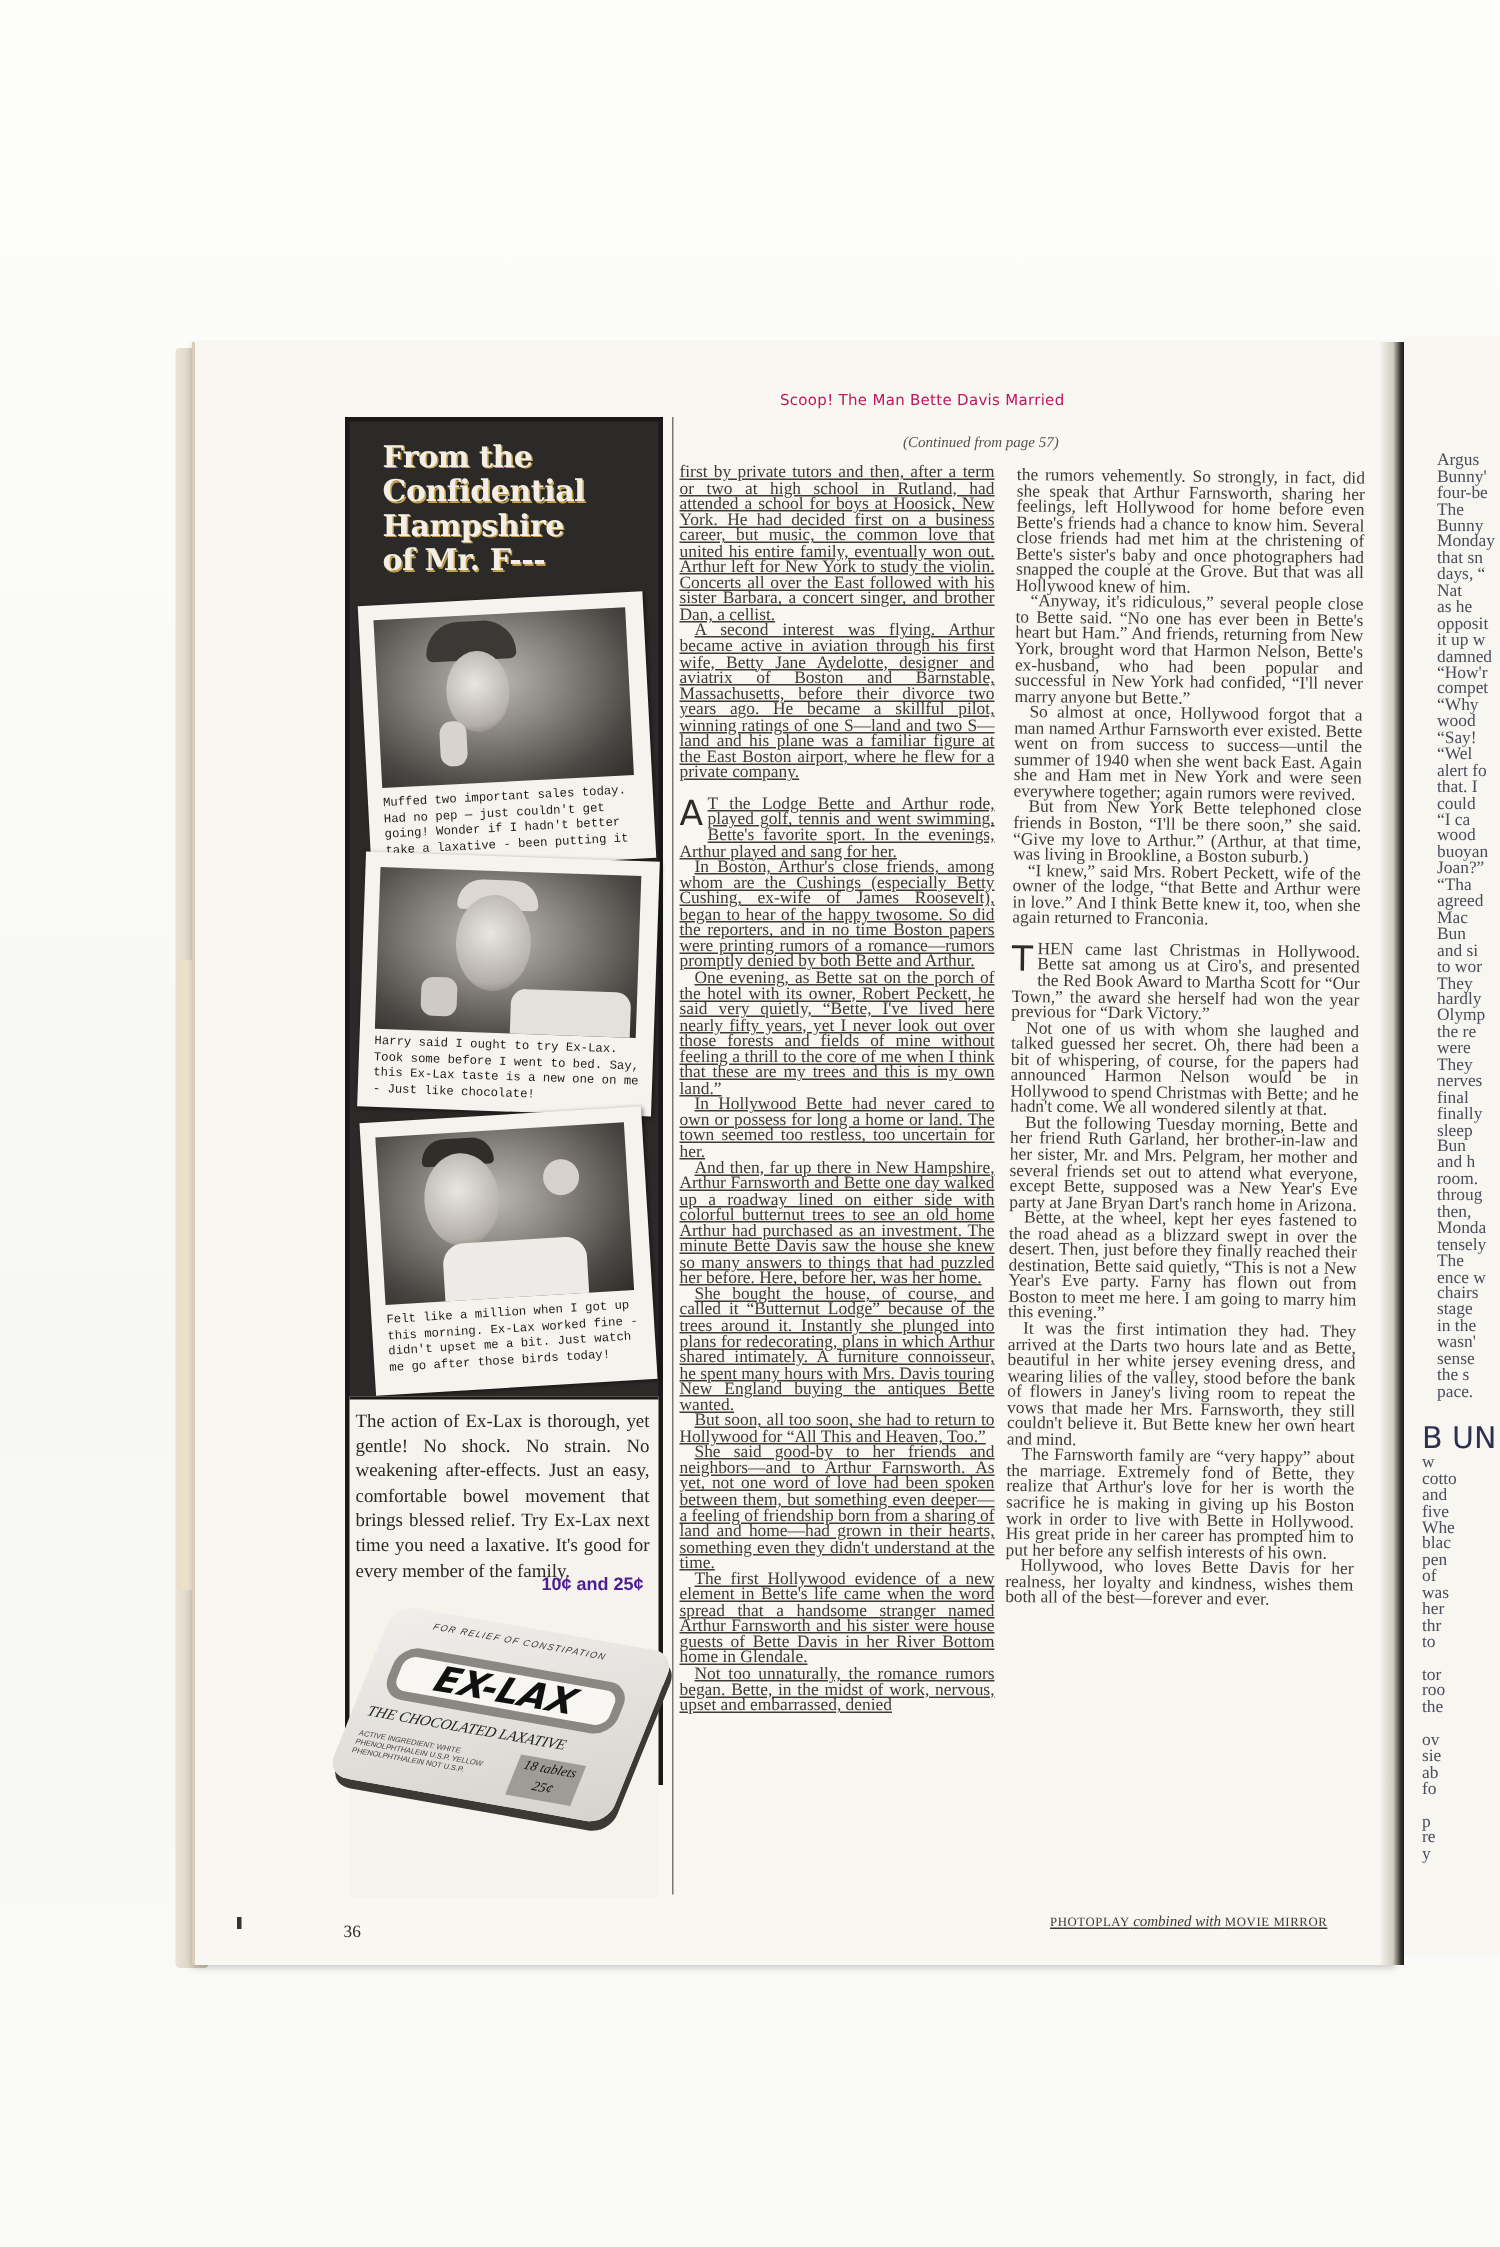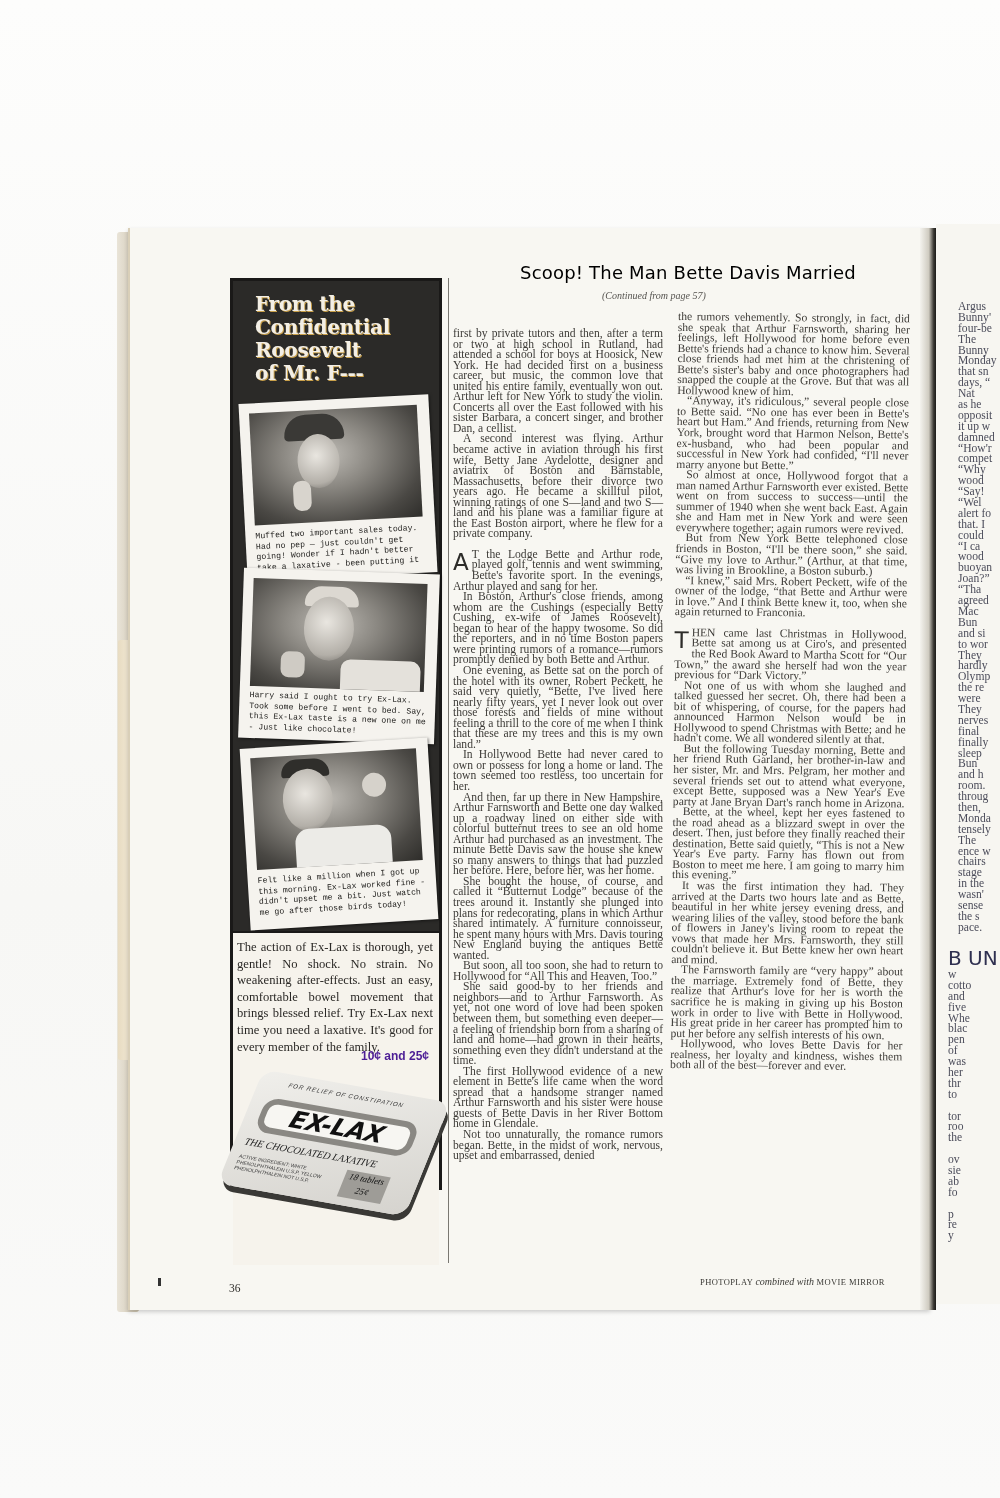--- a/index.html
+++ b/index.html
@@ -26,31 +26,31 @@
   .price{position:absolute;right:10px;top:116px;font-family:"Liberation Sans",sans-serif;font-weight:bold;font-size:12px;color:#4c1d95;}
   .tin{position:absolute;left:6px;top:150px;width:190px;height:120px;background:linear-gradient(160deg,#f0efeb,#d5d3ce);border-radius:14px;transform:rotate(10deg) skewX(-12deg);box-shadow:4px 6px 0 #3a3936;}
   .tin-label{position:absolute;left:14px;top:26px;width:156px;height:36px;background:#f7f6f2;border:6px solid #8a8883;border-radius:14px;box-sizing:border-box;display:flex;align-items:center;justify-content:center;font-family:"DejaVu Sans",sans-serif;font-weight:bold;font-style:italic;font-size:24px;color:#111;}
   .tin-top{position:absolute;left:30px;top:8px;font-size:6px;font-family:"Liberation Sans",sans-serif;font-style:italic;letter-spacing:1px;color:#333;}
   .tin-sub{position:absolute;left:10px;top:68px;font-family:"Liberation Serif",serif;font-style:italic;font-size:10px;color:#222;}
   .tin-price{position:absolute;left:118px;top:84px;width:44px;height:28px;background:#9e9c97;font-size:9px;text-align:center;line-height:13px;color:#111;font-family:"Liberation Serif",serif;font-style:italic;}
   .tin-fine{position:absolute;left:10px;top:86px;font-size:5px;line-height:6px;color:#444;font-family:"Liberation Sans",sans-serif;width:100px;}
 
   
   .rule-v{position:absolute;left:448px;top:278px;width:1px;height:985px;background:#7a7872;}
-  .title{position:absolute;left:520px;top:262px;font-family:"DejaVu Sans",sans-serif;font-size:18px;color:#000000;letter-spacing:.2px;}
+  .title{position:absolute;left:520px;top:262px;font-family:"DejaVu Sans",sans-serif;font-size:10px;color:#be185d;letter-spacing:.2px;}
   .subtitle{position:absolute;left:602px;top:290px;font-family:"Liberation Serif",serif;font-style:italic;font-size:10px;color:#55534f;}
   .col{position:absolute;font-family:"Liberation Serif",serif;font-size:11.6px;line-height:10.55px;color:#3d3b37;text-align:justify;}
   .col p{margin:0;text-indent:10px;}
   .col p.noind{text-indent:0;}
   .col p.dropcap::first-letter{font-family:"DejaVu Sans",sans-serif;font-size:23px;float:left;line-height:20px;margin:2px 3px 0 0;color:#2d2c29;}
   .col p.gap{margin-top:10px;}
-  .col1{left:453px;top:329px;width:210px;}
+  .col1{left:453px;top:310px;width:210px;text-decoration:underline;}
   .col2{left:678px;top:312px;width:232px;transform:rotate(.6deg);transform-origin:0 0;}
   .folio{position:absolute;left:229px;top:1282px;font-family:"Liberation Serif",serif;font-size:11.5px;color:#2d2c29;}
-  .running{position:absolute;left:700px;top:1276px;font-family:"Liberation Serif",serif;font-size:8.5px;color:#3a3935;letter-spacing:.4px;}
+  .running{position:absolute;left:700px;top:1276px;font-family:"Liberation Serif",serif;font-size:8.5px;color:#3a3935;letter-spacing:.4px;text-decoration:underline;}
   .running em{font-style:italic;font-size:10px;letter-spacing:0;}
   .mark{position:absolute;left:158px;top:1278px;width:3px;height:8px;background:#333;}
 
   
   .rcol{position:absolute;left:958px;top:302px;width:60px;overflow:hidden;font-family:"Liberation Serif",serif;font-size:11.6px;line-height:10.9px;color:#4b4c5a;white-space:nowrap;}
   .rcol div{height:10.9px;}
   .rcol .dc{font-family:"DejaVu Sans",sans-serif;font-size:20px;line-height:20px;height:22px;margin-top:8px;color:#2f3050;}
 </style>
 </head>
 <body>
@@ -59,21 +59,21 @@
 <div class="page-shadow-left"></div>
 <div class="page-edge-strip"></div>
 <div class="page-left"></div>
 <div class="gutter"></div>
 <div class="page-right"></div>
 
 <div class="ad">
   <div class="ad-headline">
     <div>From the</div>
     <div>Confidential</div>
-    <div>Roosevelt</div>
+    <div>Hampshire</div>
     <div>of Mr. F---</div>
   </div>
 
   <div class="snap s1">
     <div class="photo" style="left:10px;top:10px;width:168px;height:112px;">
       <div style="position:absolute;left:34px;top:4px;width:60px;height:26px;background:#3a3936;border-radius:30px 30px 6px 6px;"></div>
       <div class="face" style="left:46px;top:24px;width:42px;height:54px;"></div>
       <div style="position:absolute;left:40px;top:70px;width:18px;height:30px;background:#d8d4cd;border-radius:8px;"></div>
     </div>
     <div class="cap" style="left:10px;top:128px;width:172px;">Muffed two important sales today. Had no pep — just couldn't get going! Wonder if I hadn't better take a laxative - been putting it off too long.</div>

